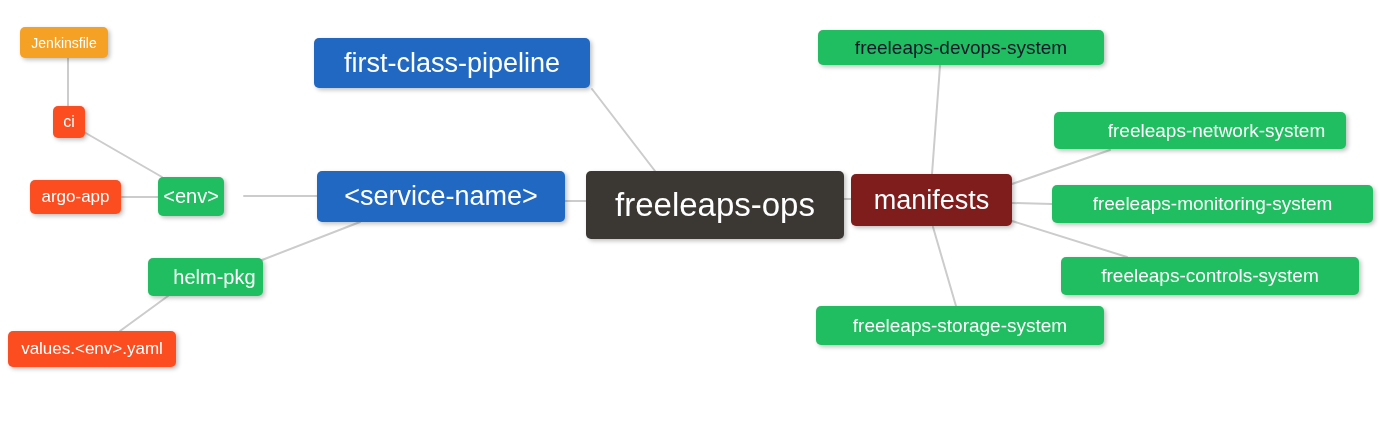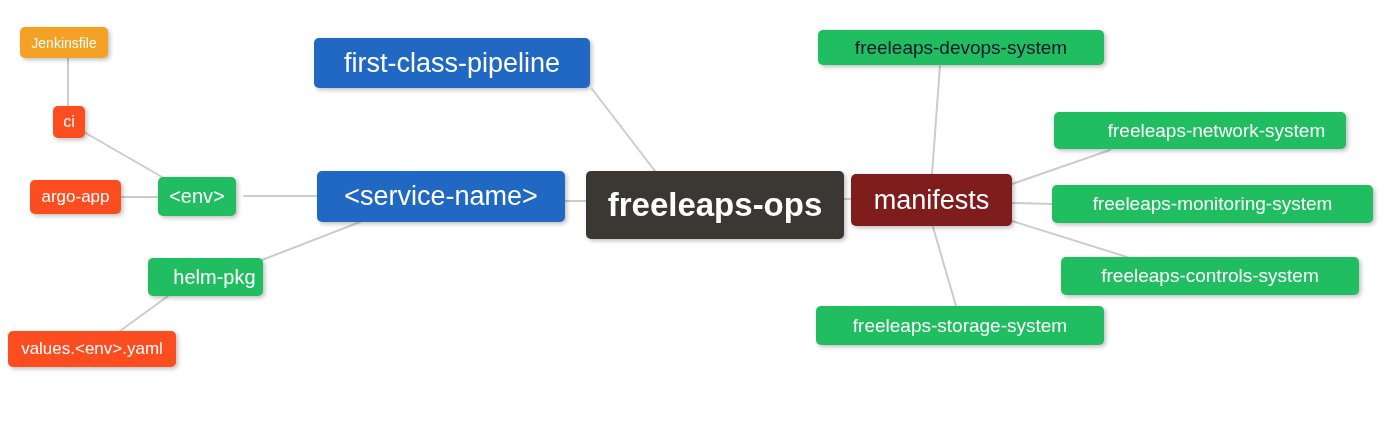--- a/index.html
+++ b/index.html
@@ -57,25 +57,25 @@
       <line x1="932" y1="174" x2="940" y2="66" stroke="#cccccc" stroke-width="2" stroke-linecap="round"></line>
       <line x1="1012" y1="184" x2="1110" y2="150" stroke="#cccccc" stroke-width="2" stroke-linecap="round"></line>
       <line x1="1012" y1="203" x2="1052" y2="204" stroke="#cccccc" stroke-width="2" stroke-linecap="round"></line>
       <line x1="1012" y1="221" x2="1127" y2="257" stroke="#cccccc" stroke-width="2" stroke-linecap="round"></line>
       <line x1="933" y1="227" x2="956" y2="306" stroke="#cccccc" stroke-width="2" stroke-linecap="round"></line>
     </svg>
 
 <div class="node" style="left: 20px; top: 27px; width: 88px; height: 31px; background: rgb(245, 161, 37); color: rgb(255, 255, 255); font-size: 14px;">Jenkinsfile</div>
     <div class="node" style="left: 53px; top: 106px; width: 32px; height: 32px; background: rgb(251, 77, 32); color: rgb(255, 255, 255); font-size: 16px;">ci</div>
     <div class="node" style="left: 30px; top: 180px; width: 91px; height: 34px; background: rgb(251, 77, 32); color: rgb(255, 255, 255); font-size: 17px;">argo-app</div>
-    <div class="node" style="left: 158px; top: 177px; width: 78px; height: 39px; background: rgb(33, 190, 97); color: rgb(255, 255, 255); font-size: 20px;">&lt;env&gt;</div>
+    <div class="node" style="left: 158px; top: 177px; width: 66px; height: 39px; background: rgb(33, 190, 97); color: rgb(255, 255, 255); font-size: 20px;">&lt;env&gt;</div>
     <div class="node" style="left: 148px; top: 258px; width: 115px; height: 38px; background: rgb(33, 190, 97); color: rgb(255, 255, 255); font-size: 20px; padding-left: 24px;">helm-pkg</div>
     <div class="node" style="left: 8px; top: 331px; width: 168px; height: 36px; background: rgb(251, 77, 32); color: rgb(255, 255, 255); font-size: 17px;">values.&lt;env&gt;.yaml</div>
     <div class="node" style="left: 314px; top: 38px; width: 276px; height: 50px; background: rgb(32, 104, 193); color: rgb(255, 255, 255); font-size: 27px;">first-class-pipeline</div>
     <div class="node" style="left: 317px; top: 171px; width: 248px; height: 51px; background: rgb(32, 104, 193); color: rgb(255, 255, 255); font-size: 27px;">&lt;service-name&gt;</div>
-    <div class="node" style="left: 586px; top: 171px; width: 258px; height: 68px; background: rgb(59, 55, 51); color: rgb(255, 255, 255); font-size: 33px; font-weight: bold;">freeleaps-ops</div>
+    <div class="node" style="left: 586px; top: 171px; width: 258px; height: 68px; background: rgb(59, 55, 51); color: rgb(255, 255, 255); font-size: 33px;">freeleaps-ops</div>
     <div class="node" style="left: 851px; top: 174px; width: 161px; height: 52px; background: #7f1d1d; color: rgb(255, 255, 255); font-size: 27px;">manifests</div>
     <div class="node" style="left: 797px; top: 30px; width: 286px; height: 35px; background: rgb(33, 190, 97); color: #0f172a; font-size: 19px; margin-left: 21px;">freeleaps-devops-system</div>
     <div class="node" style="left: 1054px; top: 112px; width: 292px; height: 37px; background: rgb(33, 190, 97); color: rgb(255, 255, 255); font-size: 19px; padding-left: 39px;">freeleaps-network-system</div>
     <div class="node" style="left: 1052px; top: 185px; width: 321px; height: 38px; background: rgb(33, 190, 97); color: rgb(255, 255, 255); font-size: 19px;">freeleaps-monitoring-system</div>
     <div class="node" style="left: 1061px; top: 257px; width: 298px; height: 38px; background: rgb(33, 190, 97); color: rgb(255, 255, 255); font-size: 19px;">freeleaps-controls-system</div>
     <div class="node" style="left: 816px; top: 306px; width: 288px; height: 39px; background: rgb(33, 190, 97); color: rgb(255, 255, 255); font-size: 19px;">freeleaps-storage-system</div>
   </div>
 
 </body></html>

